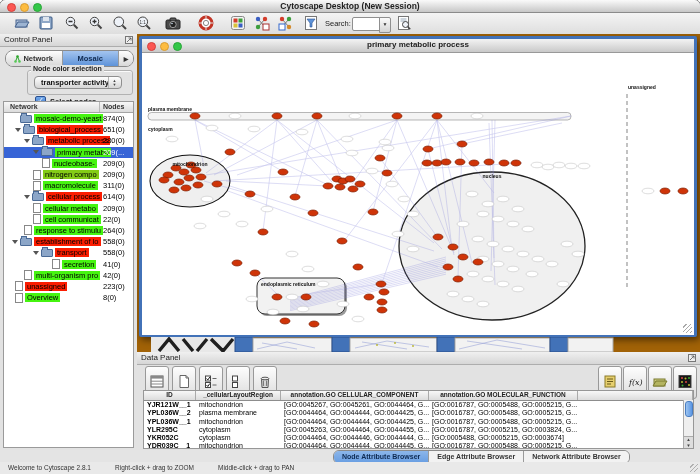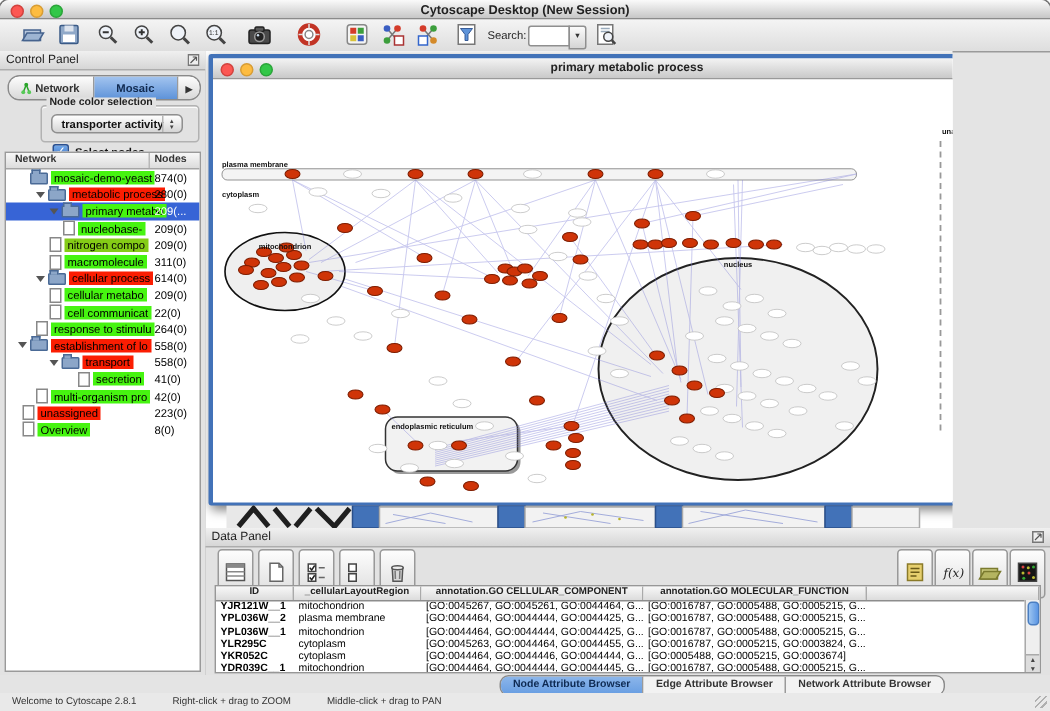--- a/index.html
+++ b/index.html
@@ -70,21 +70,21 @@
     border-top:4px solid #555;margin-right:2px;flex:0 0 auto;}
   .fold{width:10px;height:6px;background:#8ca6c8;border:1px solid #4a6a96;border-radius:1px;
     margin-right:2px;position:relative;flex:0 0 auto;}
   .fold:before{content:"";position:absolute;left:0;top:-3px;width:4px;height:2px;
     background:#8ca6c8;border:1px solid #4a6a96;border-bottom:none;}
   .file{width:6px;height:8px;background:#fff;border:1px solid #888;margin-right:2px;flex:0 0 auto;}
   .tlabel{font-size:7.5px;color:#000;padding:0 2px;line-height:9px;max-width:88px;
     overflow:hidden;flex:0 1 auto;}
   .tcount{position:absolute;left:99px;font-size:7.5px;color:#000;}
   
-  .desktop{position:absolute;left:137px;top:34px;width:498px;height:318px;background:#ffffff;overflow:hidden;}
+  .desktop{position:absolute;left:137px;top:34px;width:563px;height:318px;background:#a16207;overflow:hidden;}
   .netwin{position:absolute;left:2px;top:2px;width:558px;height:301px;box-sizing:border-box;
     border:3px solid #4272b8;border-radius:2px;background:#fff;box-shadow:2px 3px 7px rgba(0,0,0,.5);}
   .netbar{position:relative;height:13px;background:linear-gradient(#f3f3f3,#c9c9c9);
     border-bottom:1px solid #999;}
   .netbar .lights{left:5px;top:3px;}
   .nettitle{position:absolute;left:0;top:1px;width:100%;text-align:center;font-size:8px;
     font-weight:bold;color:#222;}
   .netcanvas{position:relative;width:552px;height:282px;background:#fff;overflow:hidden;}
   .grip{position:absolute;right:2px;bottom:2px;width:9px;height:9px;
     background:repeating-linear-gradient(135deg,#fff 0 2px,#aaa 2px 3px);}
@@ -276,20 +276,26 @@
       <div class="treehead">
         <span class="c1">Network</span>
         <span class="cdiv"></span>
         <span class="c2">Nodes</span>
       </div>
       <div>
           <div class="trow" style="padding-left: 16px;">
             <span class="fold"></span>
             <span class="tlabel" style="background: rgb(70, 244, 16);">mosaic-demo-yeast</span>
             <span class="tcount">874(0)</span>
+          </div>
+          <div class="trow" style="padding-left: 11px;">
+            <span class="arrow"></span>
+            <span class="fold"></span>
+            <span class="tlabel" style="background: rgb(251, 29, 2);">biological_process</span>
+            <span class="tcount">651(0)</span>
           </div>
           <div class="trow" style="padding-left: 20px;">
             <span class="arrow"></span>
             <span class="fold"></span>
             <span class="tlabel" style="background: rgb(251, 29, 2);">metabolic process</span>
             <span class="tcount">280(0)</span>
           </div>
           <div class="trow sel" style="padding-left: 29px;">
             <span class="arrow"></span>
             <span class="fold"></span>

